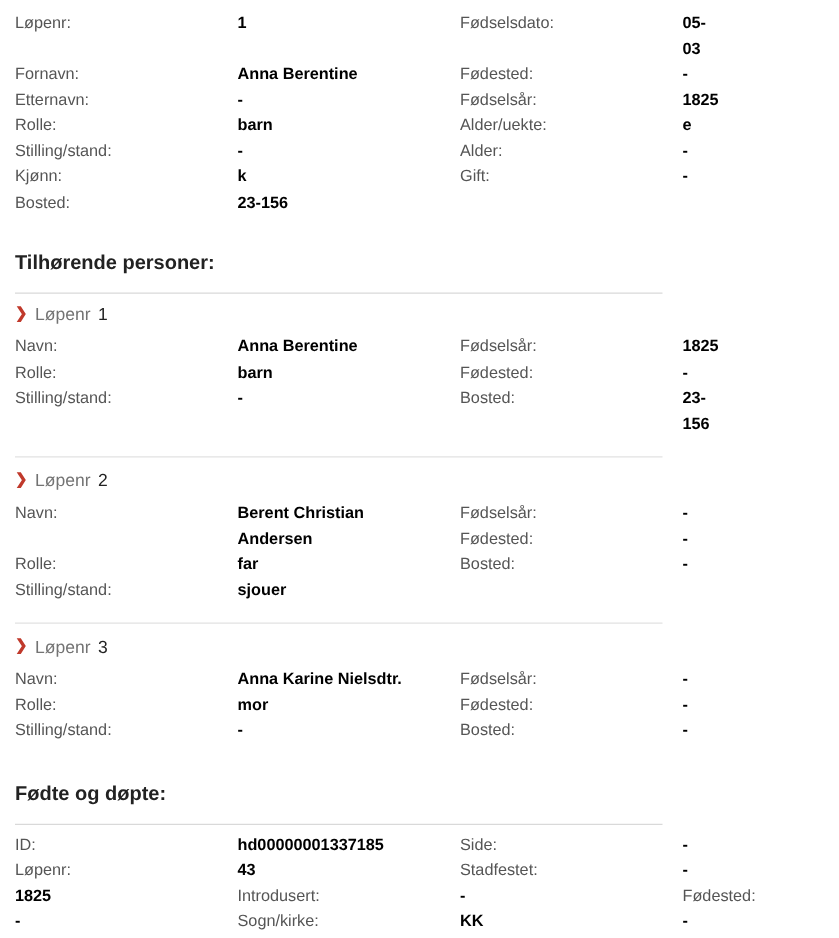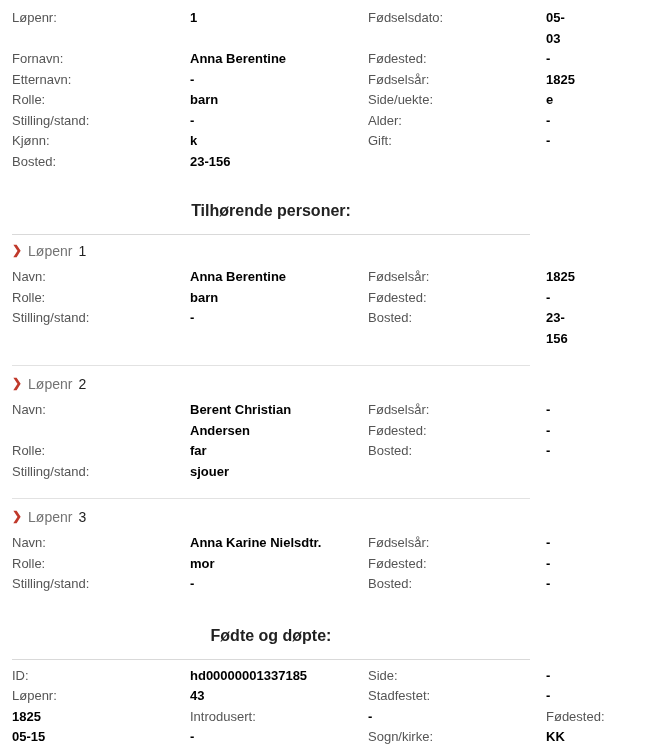--- a/index.html
+++ b/index.html
@@ -41,21 +41,20 @@
     line-height: 20.5px;
     padding: 0;
   }
   .section-title {
     font-size: 16px;
     font-weight: bold;
     color: #222222;
     margin: 0;
     padding: 0;
     line-height: 18px;
-    text-align: center;
   }
   .section-title-wrap {
     padding-top: 30px;
     padding-bottom: 14px;
   }
   .person-head {
     display: flex;
     align-items: center;
     gap: 6px;
     padding-top: 8px;
@@ -111,21 +110,21 @@
       <div class="lbl">Fødested:</div>
       <div class="val">-</div>
 
       <div class="lbl">Etternavn:</div>
       <div class="val">-</div>
       <div class="lbl">Fødselsår:</div>
       <div class="val">1825</div>
 
       <div class="lbl">Rolle:</div>
       <div class="val">barn</div>
-      <div class="lbl">Side/uekte:</div>
+      <div class="lbl">Alder/uekte:</div>
       <div class="val">e</div>
 
       <div class="lbl">Stilling/stand:</div>
       <div class="val">-</div>
       <div class="lbl">Alder:</div>
       <div class="val">-</div>
 
       <div class="lbl">Kjønn:</div>
       <div class="val">k</div>
       <div class="lbl">Gift:</div>
@@ -239,21 +238,20 @@
     <div class="lbl">Løpenr:</div>
     <div class="val">43</div>
     <div class="lbl">Stadfestet:</div>
     <div class="val">-</div>
 
     <div class="val">1825</div>
     <div class="lbl">Introdusert:</div>
     <div class="val">-</div>
 
     <div class="lbl">Fødested:</div>
-    <div class="val">05-15</div>
     <div class="val">-</div>
 
     <div class="lbl">Sogn/kirke:</div>
     <div class="val">KK</div>
     <div class="val">-</div>
 
     <div class="lbl">Melding:</div>
     <div class="val">-</div>
     <div class="lbl">Merknader:</div>
     <div class="val">-</div>

